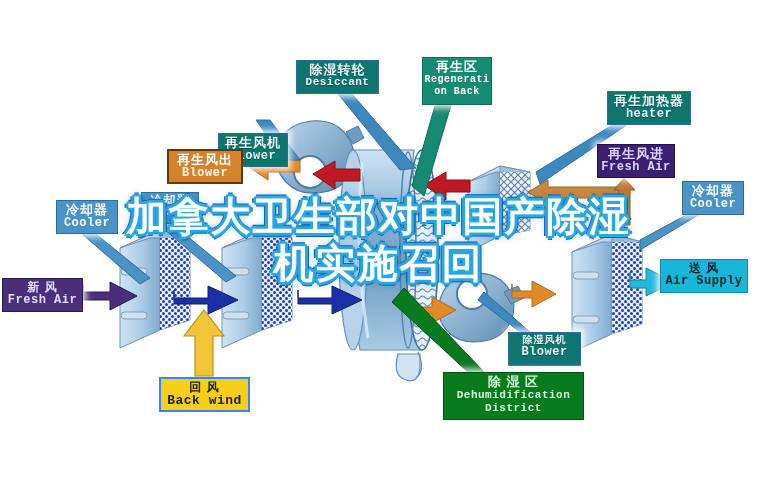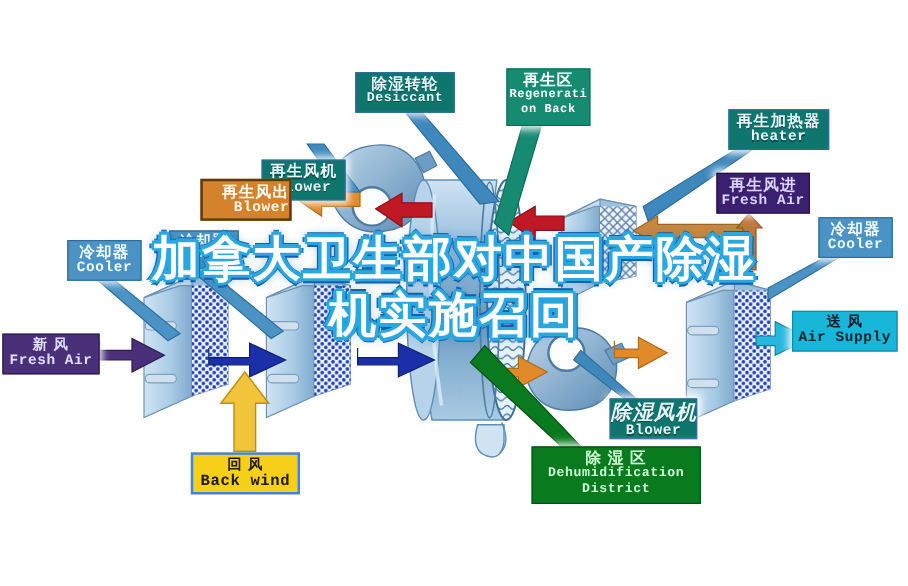--- a/index.html
+++ b/index.html
@@ -234,21 +234,21 @@
   <div class="lbl purple glow" style="left:597px;top:144px;width:78px;height:34px;padding-top:2px;">
     <span class="cn" style="font-size:13px;">再生风进</span>
     <span class="en" style="font-size:12px;">Fresh Air</span>
   </div>
 
   <div class="lbl blue2 glow" style="left:682px;top:181px;width:62px;height:34px;padding-top:2px;">
     <span class="cn" style="font-size:13px;">冷却器</span>
     <span class="en" style="font-size:12px;">Cooler</span>
   </div>
 
-  <div class="lbl orange" style="left:167px;top:149px;width:76px;height:35px;padding-top:2px;text-align:right;">
+  <div class="lbl orange" style="left:167px;top:149px;width:76px;height:35px;padding-top:2px;">
     <span class="cn" style="font-size:13px;color:#fff;">再生风出</span>
     <span class="en" style="font-size:12px;color:#fff7ea;">Blower</span>
   </div>
 
   <div class="lbl blue2 glow" style="left:56px;top:200px;width:62px;height:34px;padding-top:2px;">
     <span class="cn" style="font-size:13px;">冷却器</span>
     <span class="en" style="font-size:12px;">Cooler</span>
   </div>
 
   <div class="lbl blue2 glow" style="left:141px;top:192px;width:58px;height:32px;padding-top:1px;">
@@ -260,21 +260,21 @@
     <span class="cn" style="font-size:12px;">新    风</span>
     <span class="en" style="font-size:12px;">Fresh Air</span>
   </div>
 
   <div class="lbl cyan glow" style="left:660px;top:259px;width:88px;height:34px;padding-top:2px;">
     <span class="cn" style="font-size:12px;color:#0f172a;">送    风</span>
     <span class="en" style="font-size:12px;color:#04222c;">Air Supply</span>
   </div>
 
   <div class="lbl blue glow" style="left:508px;top:332px;width:73px;height:34px;padding-top:2px;">
-    <span class="cn" style="font-size:17px;font-style:italic;">除湿风机</span>
+    <span class="cn" style="font-size:10px;">除湿风机</span>
     <span class="en" style="font-size:12px;">Blower</span>
   </div>
 
   <div class="lbl yellow" style="left:159px;top:377px;width:91px;height:35px;padding-top:2px;">
     <span class="cn" style="font-size:12px;">回    风</span>
     <span class="en" style="font-size:13px;">Back wind</span>
   </div>
 
   <div class="lbl green glow" style="left:443px;top:372px;width:141px;height:48px;padding-top:2px;">
     <span class="cn" style="font-size:13px;">除   湿   区</span>

